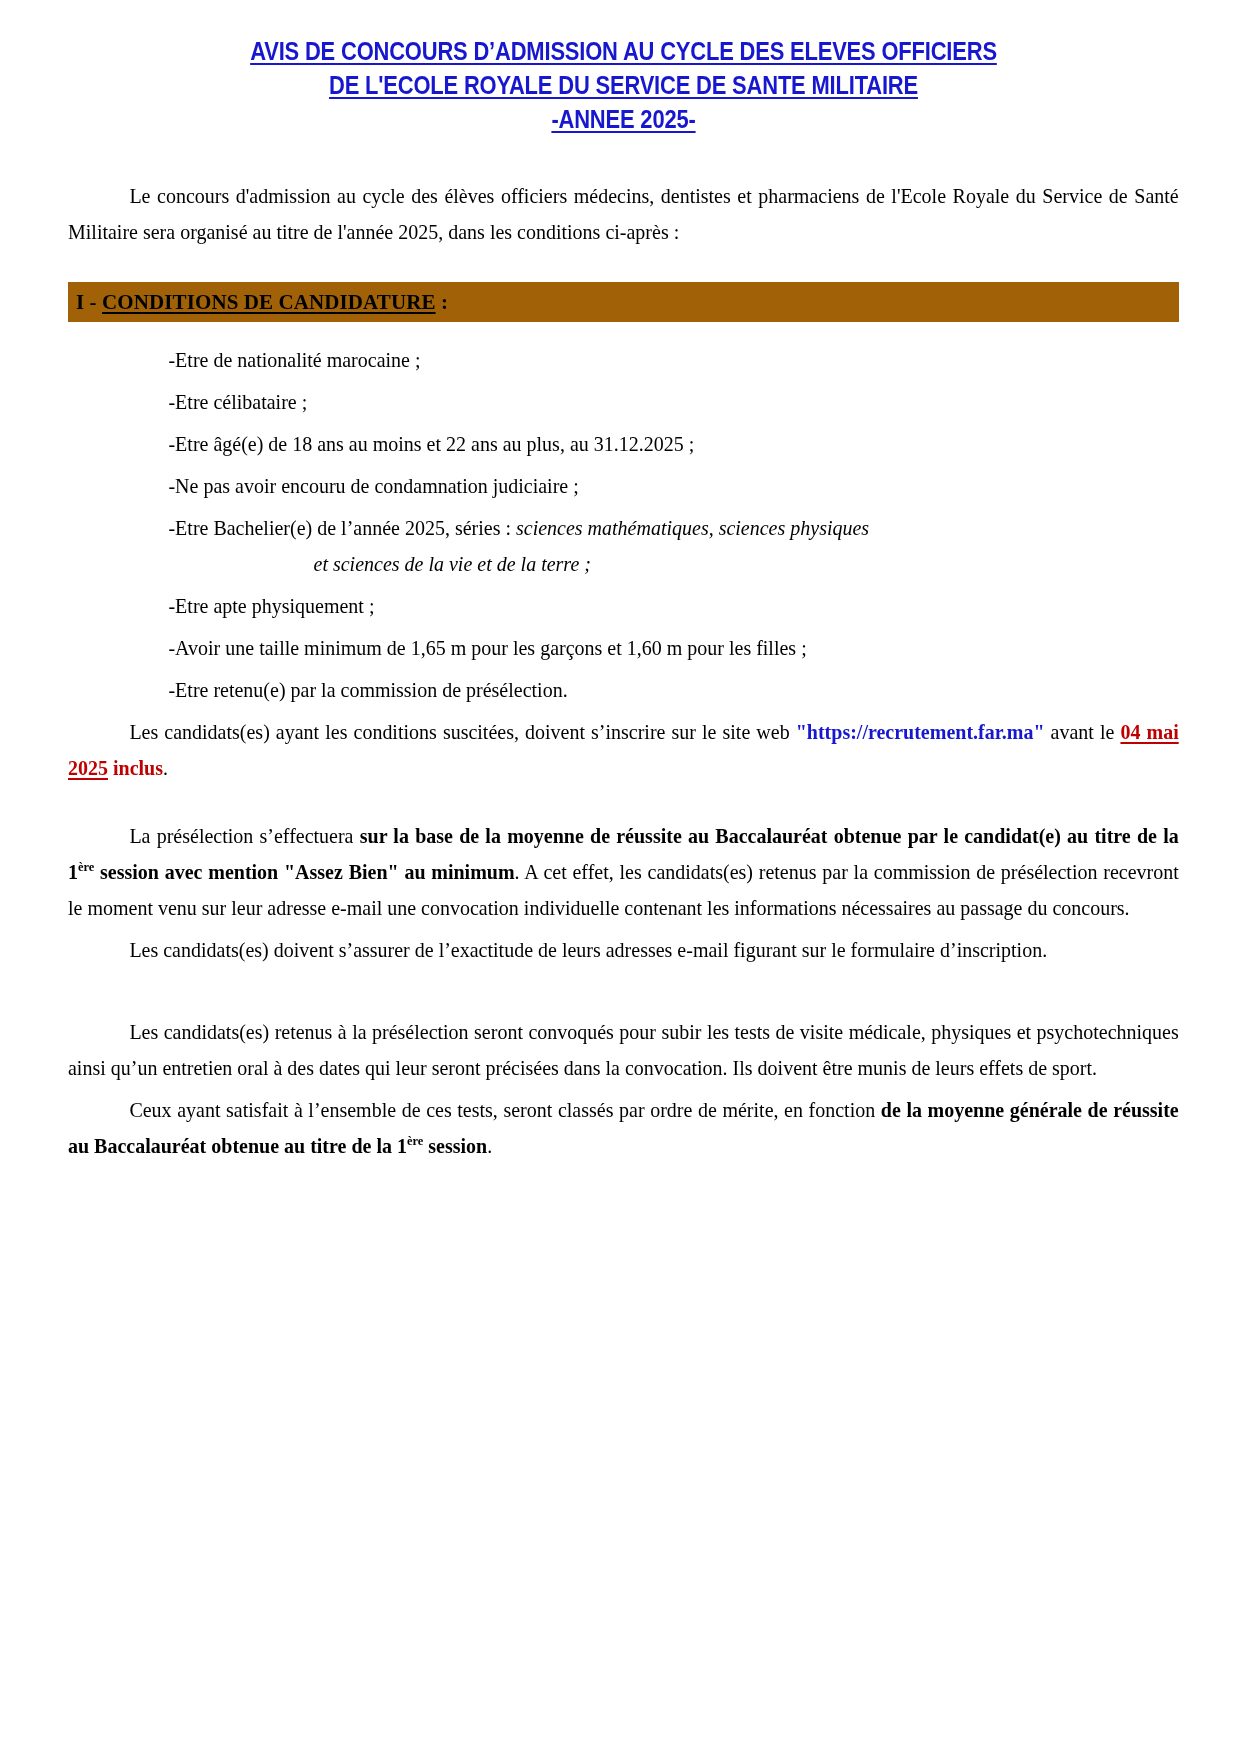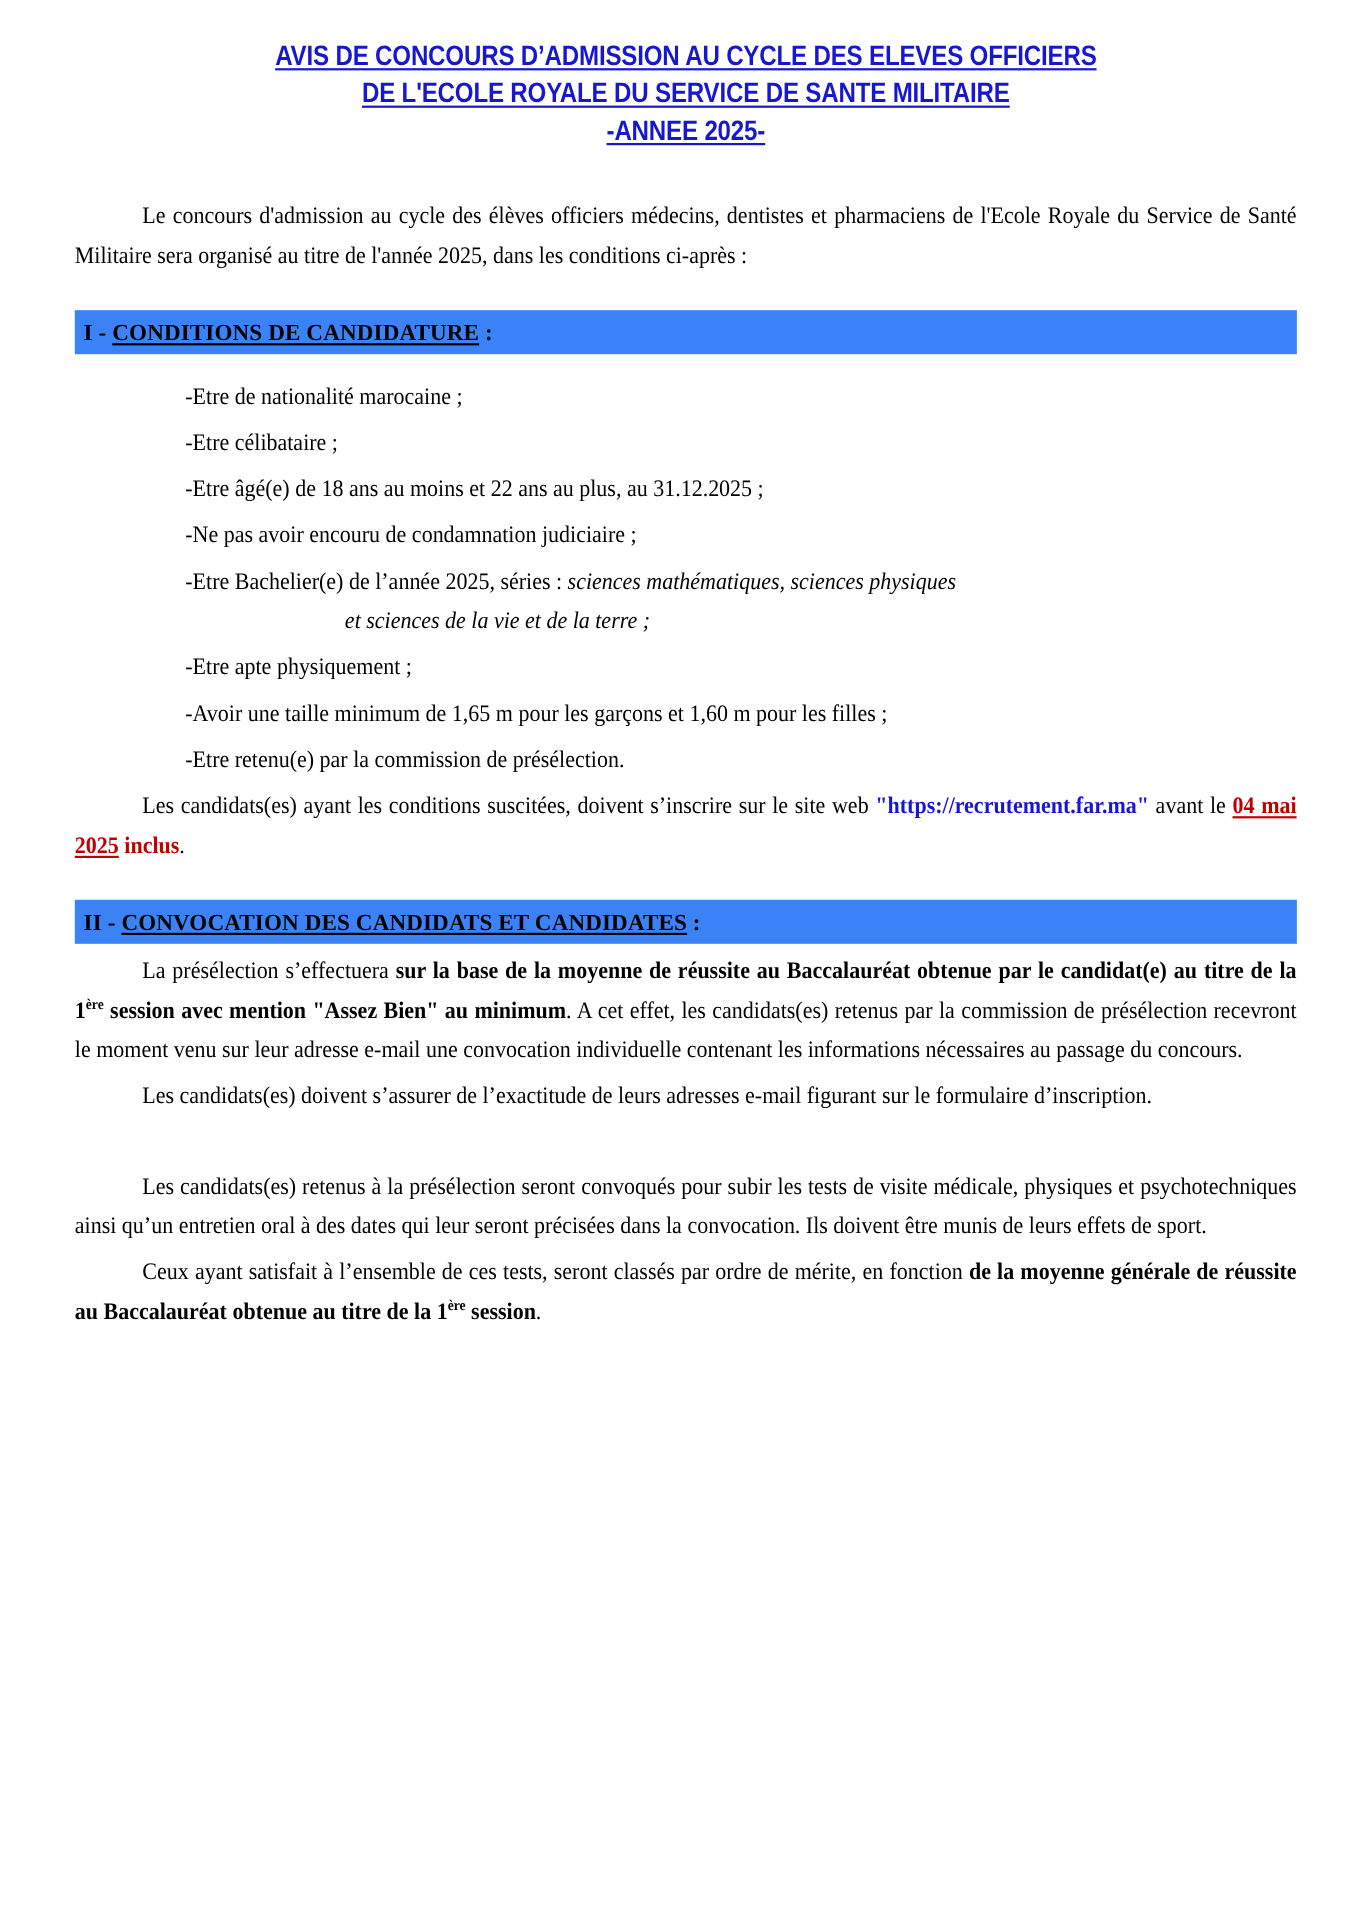--- a/index.html
+++ b/index.html
@@ -56,21 +56,21 @@
     transform-origin: left top;
     width: 107.5%;
   }
   .para.indent { text-indent: 66px; }
 
   .gap-sm { height: 14px; }
   .gap-md { height: 26px; }
 
   
   .section-band {
-    background: #3b82f6;
+    background: #a16207;
     font-size: 21px;
     line-height: 30px;
     font-weight: bold;
     padding: 5px 0 5px 8px;
     margin: 0 0 6px 0;
     box-sizing: border-box;
     letter-spacing: 0.1px;
   }
   .section-band .u {
     text-decoration: underline;
@@ -165,21 +165,20 @@
 
     <li><span class="dash">-</span><span>Avoir une taille minimum de 1,65 m pour les garçons et 1,60 m pour les filles ;</span></li>
 
     <li><span class="dash">-</span><span>Etre retenu(e) par la commission de présélection.</span></li>
   </ul>
 
   <p class="para indent"><span>Les candidats(es) ayant les conditions suscitées, doivent s’inscrire sur le site web </span><span class="url">"https://recrutement.far.ma"</span><span> avant le </span><span class="deadline">04 mai 2025</span><span class="deadline-word"> inclus</span><span>.</span></p>
 
   <div class="gap-md"></div>
 
-  <div class="section-band"><span>II - </span><span class="u">CONVOCATION DES CANDIDATS ET CANDIDATES</span><span> :</span></div>
 
   <p class="para indent"><span>La présélection s’effectuera </span><strong class="b">sur la base de la moyenne de réussite au Baccalauréat obtenue par le candidat(e) au titre de la 1</strong><strong class="b"><sup class="ord">ère</sup></strong><strong class="b"> session avec mention "Assez Bien" au minimum</strong><span>. A cet effet, les candidats(es) retenus par la commission de présélection recevront le moment venu sur leur adresse e-mail une convocation individuelle contenant les informations nécessaires au passage du concours.</span></p>
 
   <p class="para indent">Les candidats(es) doivent s’assurer de l’exactitude de leurs adresses e-mail figurant sur le formulaire d’inscription.</p>
 
   <div class="gap-md"></div>
 
 
   <div class="gap-sm"></div>
 

